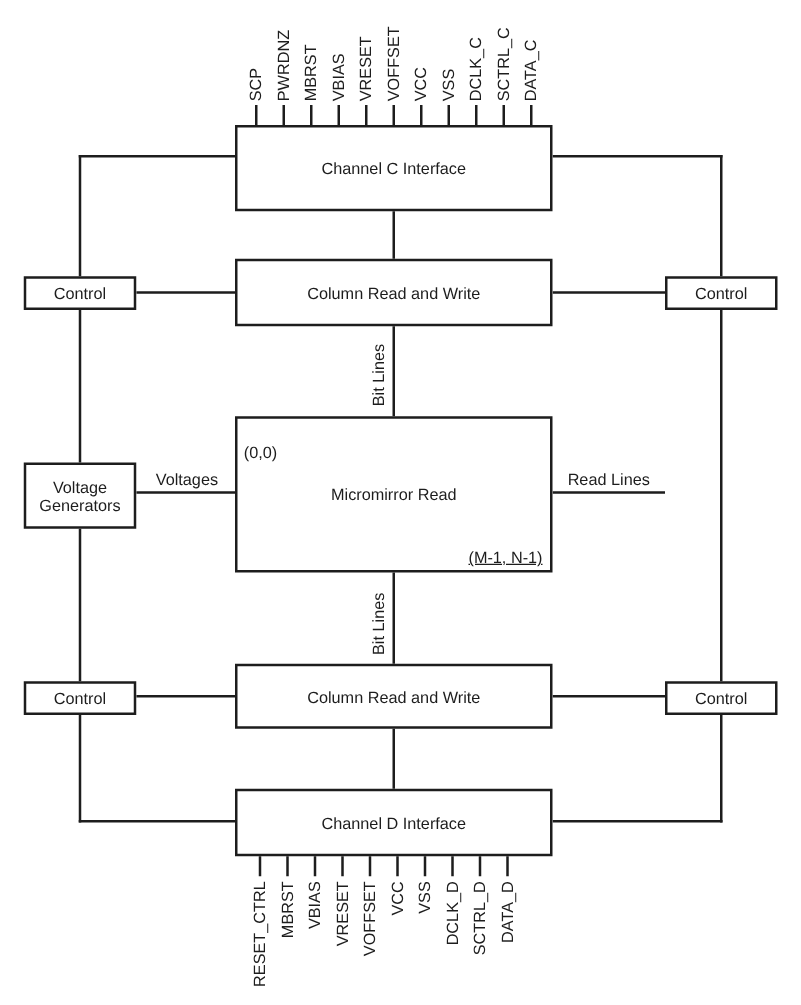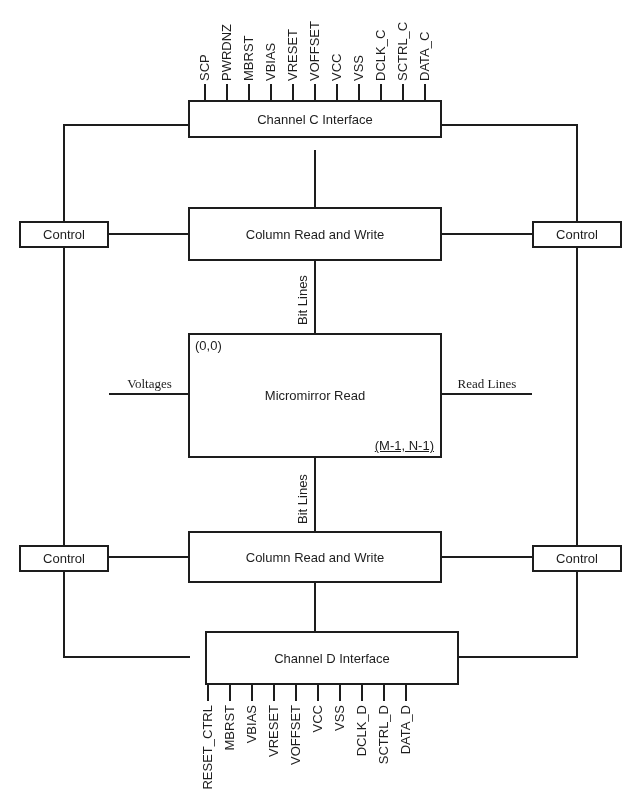--- a/index.html
+++ b/index.html
@@ -10,23 +10,23 @@
   .hline, .vline, .tick { position:absolute; background:#1d1d1d; }
   .hline { height:2px; }
   .vline { width:2px; }
   .tick  { width:2px; height:17px; }
   .box {
     position:absolute; box-sizing:border-box; border:2px solid #1d1d1d; background:#ffffff;
     display:flex; align-items:center; justify-content:center; text-align:center;
     font-size:13px; line-height:15px;
   }
   .corner { position:absolute; font-size:13px; line-height:14px; }
-  .corner-tl { top:4px; left:5px; }
+  .corner-tl { top:20px; left:5px; }
   .corner-br { bottom:3px; right:6px;text-decoration:underline; }
-  .buslabel { position:absolute; font-size:13px; line-height:14px; text-align:center;font-family:Liberation Serif, serif; }
+  .buslabel { position:absolute; font-size:13px; line-height:14px; text-align:center; }
   .vlabel {
     position:absolute; font-size:13px; line-height:14px; white-space:nowrap;
     transform:rotate(-90deg); transform-origin:0 0;
   }
   .vlabel.end-anchor { transform:rotate(-90deg) translateX(-100%); }
 </style>
 </head>
 <body>
 
 <div class="stage">
@@ -90,40 +90,43 @@
       <div class="tick" style="left: 339px; top: 684px;"></div>
       <div class="vlabel end-anchor" style="left: 333px; top: 705px;">VSS</div>
       <div class="tick" style="left: 361px; top: 684px;"></div>
       <div class="vlabel end-anchor" style="left: 355px; top: 705px;">DCLK_D</div>
       <div class="tick" style="left: 383px; top: 684px;"></div>
       <div class="vlabel end-anchor" style="left: 377px; top: 705px;">SCTRL_D</div>
       <div class="tick" style="left: 405px; top: 684px;"></div>
       <div class="vlabel end-anchor" style="left: 399px; top: 705px;">DATA_D</div>
     </div>
 
-  <div class="box" style="left:188px; top:100px; width:254px; height:38px;">
+  <div class="box" style="left:188px; top:100px; width:254px; height:69px;">
     <span>Channel C Interface</span>
   </div>
   <div class="box" style="left:188px; top:207px; width:254px; height:54px;">
     <span>Column Read and Write</span>
   </div>
   <div class="box" style="left:188px; top:333px; width:254px; height:125px;">
     <span>Micromirror Read</span>
     <span class="corner corner-tl">(0,0)</span>
     <span class="corner corner-br">(M-1, N-1)</span>
   </div>
   <div class="box" style="left:188px; top:531px; width:254px; height:52px;">
     <span>Column Read and Write</span>
   </div>
-  <div class="box" style="left:188px; top:631px; width:254px; height:54px;margin-left:17px;">
+  <div class="box" style="left:188px; top:631px; width:254px; height:54px;">
     <span>Channel D Interface</span>
   </div>
 
   <div class="box" style="left:19px; top:221px; width:90px; height:27px;">
     <span>Control</span>
+  </div>
+  <div class="box" style="left:19px; top:370px; width:90px; height:53px;">
+    <span>Voltage Generators</span>
   </div>
   <div class="box" style="left:19px; top:545px; width:90px; height:27px;">
     <span>Control</span>
   </div>
 
   <div class="box" style="left:532px; top:221px; width:90px; height:27px;">
     <span>Control</span>
   </div>
   <div class="box" style="left:532px; top:545px; width:90px; height:27px;">
     <span>Control</span>

